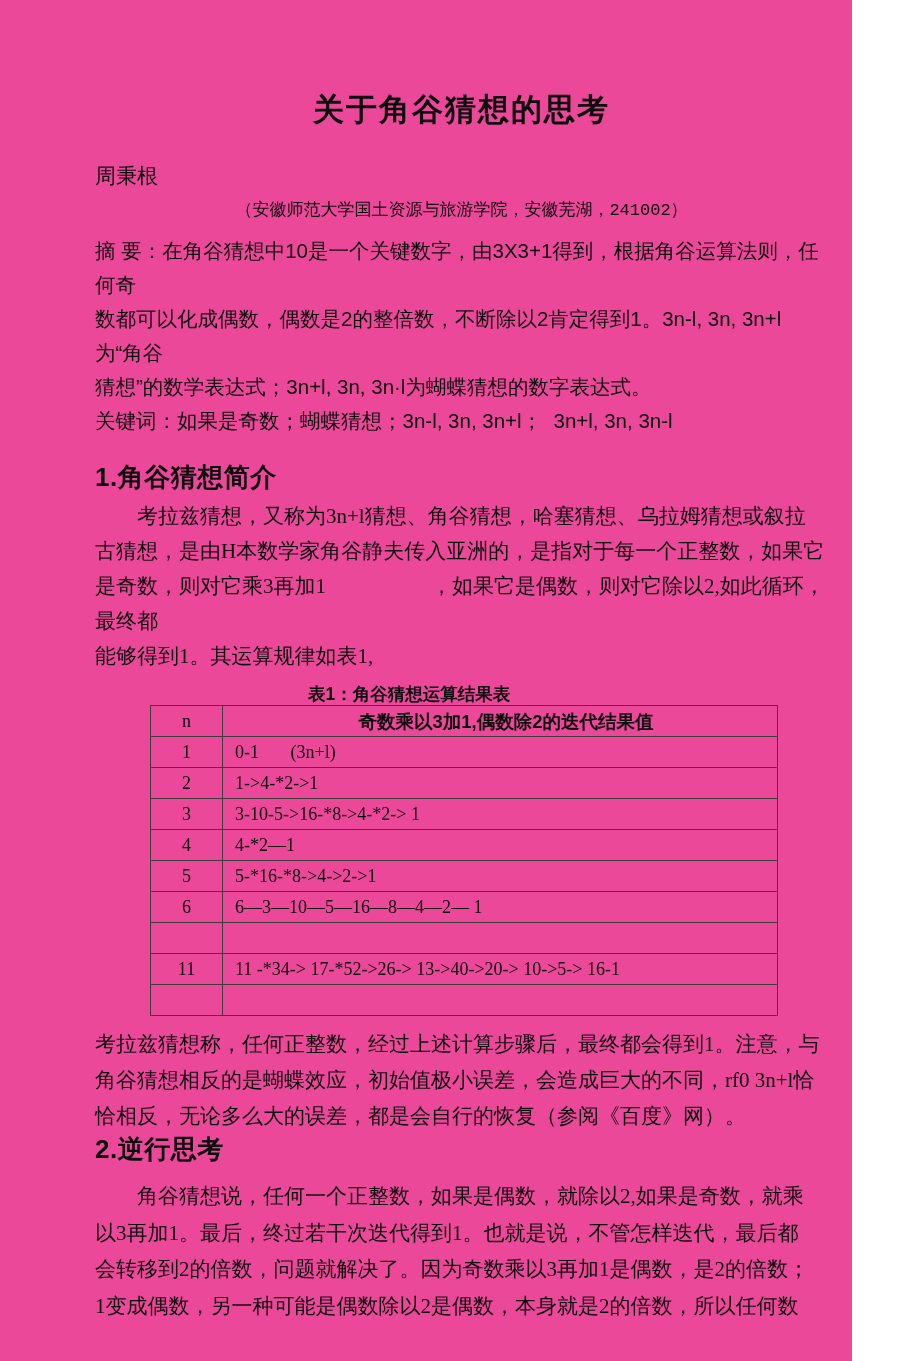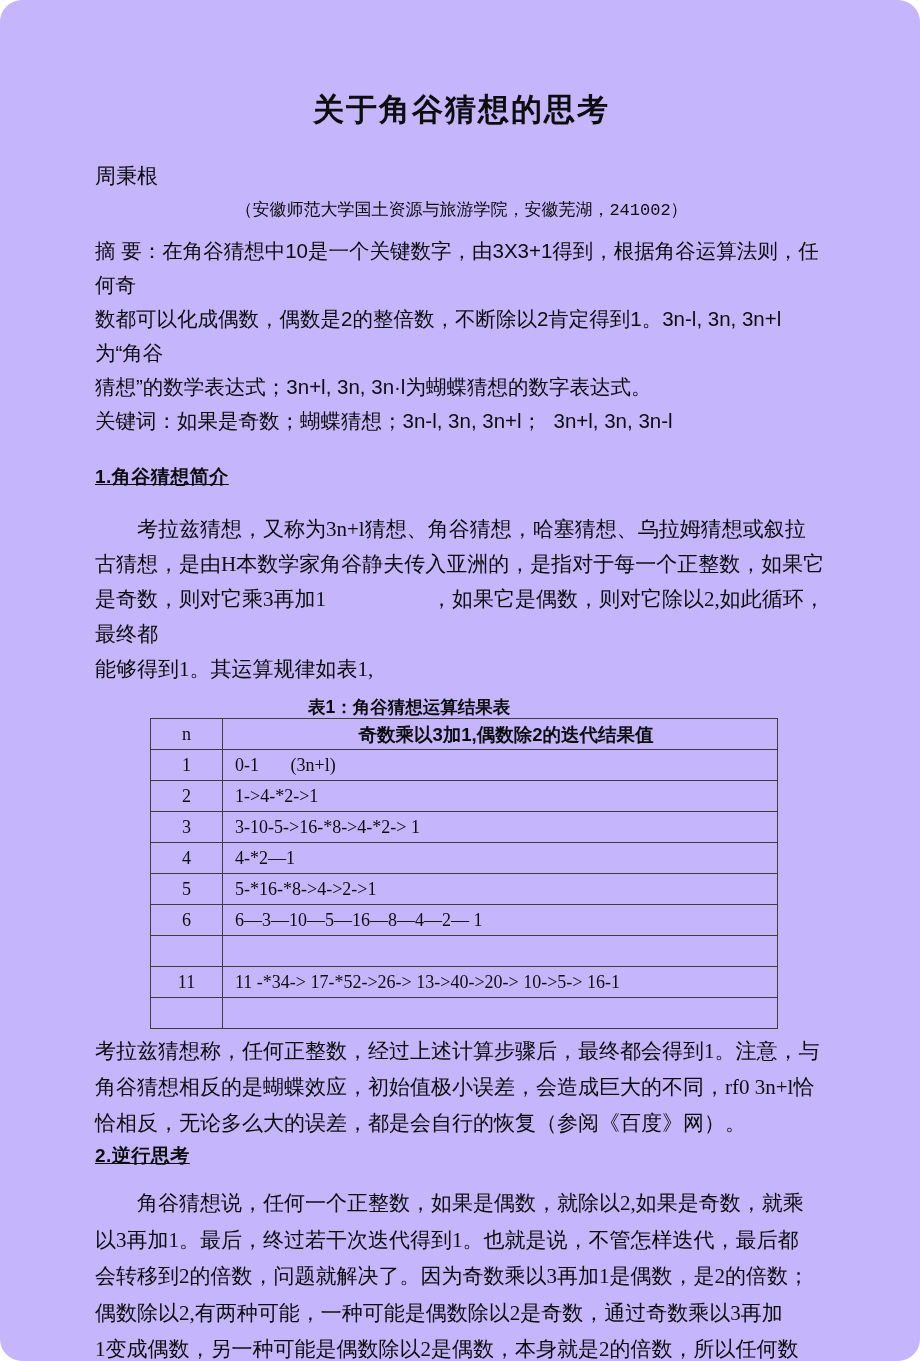--- a/index.html
+++ b/index.html
@@ -2,26 +2,25 @@
 <html><head>
 <meta charset="utf-8">
 <style>
   html, body {
     margin: 0;
     padding: 0;
     background: #ffffff;
   }
   .page {
     position: relative;
-    width: 920px;
+    width: 852px;
     height: 1361px;
-    background: #c4b5fd;
+    background: #ec4899;
     color: #0d0d0d;
     overflow: hidden;
-    border-radius: 22px;
   }
   .content {
     position: absolute;
     left: 95px;
     top: 0;
     width: 733px;
   }
   .sans  { font-family: "Liberation Sans", "DejaVu Sans", sans-serif; }
   .serif { font-family: "Liberation Serif", "DejaVu Serif", serif; }
 
@@ -48,36 +47,35 @@
   }
 
   .abstract {
     margin-top: 12px;
     font-size: 20.5px;
     line-height: 34px;
   }
   .abstract .line { white-space: pre-wrap; }
 
   .section-heading {
-    font-size: 19px;
+    font-size: 26px;
     font-weight: bold;
     line-height: 28px;
     letter-spacing: 0.5px;
-    text-decoration: underline;
   }
   .s1-heading { margin-top: 25px; }
   .s2-heading { line-height: 30px; }
 
   .body-para {
     font-size: 21px;
     line-height: 35px;
   }
   .body-para .line { white-space: pre-wrap; }
-  .para-1 { margin-top: 21px; }
-  .para-2 { margin-top: 4px; line-height: 36px; }
+  .para-1 { margin-top: 8px; }
+  .para-2 { margin-top: 10px; line-height: 36px; }
   .para-3 { margin-top: 14px; line-height: 36.5px; }
   .line.first-indent { text-indent: 2em; }
 
   .table-caption {
     margin-top: 9px;
     margin-left: 213px;
     font-size: 17.5px;
     font-weight: bold;
     line-height: 22px;
     white-space: pre;
@@ -204,19 +202,18 @@
       <div class="line">角谷猜想相反的是蝴蝶效应，初始值极小误差，会造成巨大的不同，rf0 3n+l恰</div>
       <div class="line">恰相反，无论多么大的误差，都是会自行的恢复（参阅《百度》网）。</div>
     </div>
 
     <div class="section-heading s2-heading sans">2.逆行思考</div>
 
     <div class="body-para para-3 serif">
       <div class="line first-indent">角谷猜想说，任何一个正整数，如果是偶数，就除以2,如果是奇数，就乘</div>
       <div class="line">以3再加1。最后，终过若干次迭代得到1。也就是说，不管怎样迭代，最后都</div>
       <div class="line">会转移到2的倍数，问题就解决了。因为奇数乘以3再加1是偶数，是2的倍数；</div>
-      <div class="line">偶数除以2,有两种可能，一种可能是偶数除以2是奇数，通过奇数乘以3再加</div>
       <div class="line">1变成偶数，另一种可能是偶数除以2是偶数，本身就是2的倍数，所以任何数</div>
 
     </div>
 
   </div>
 </div>
 
 </body></html>

